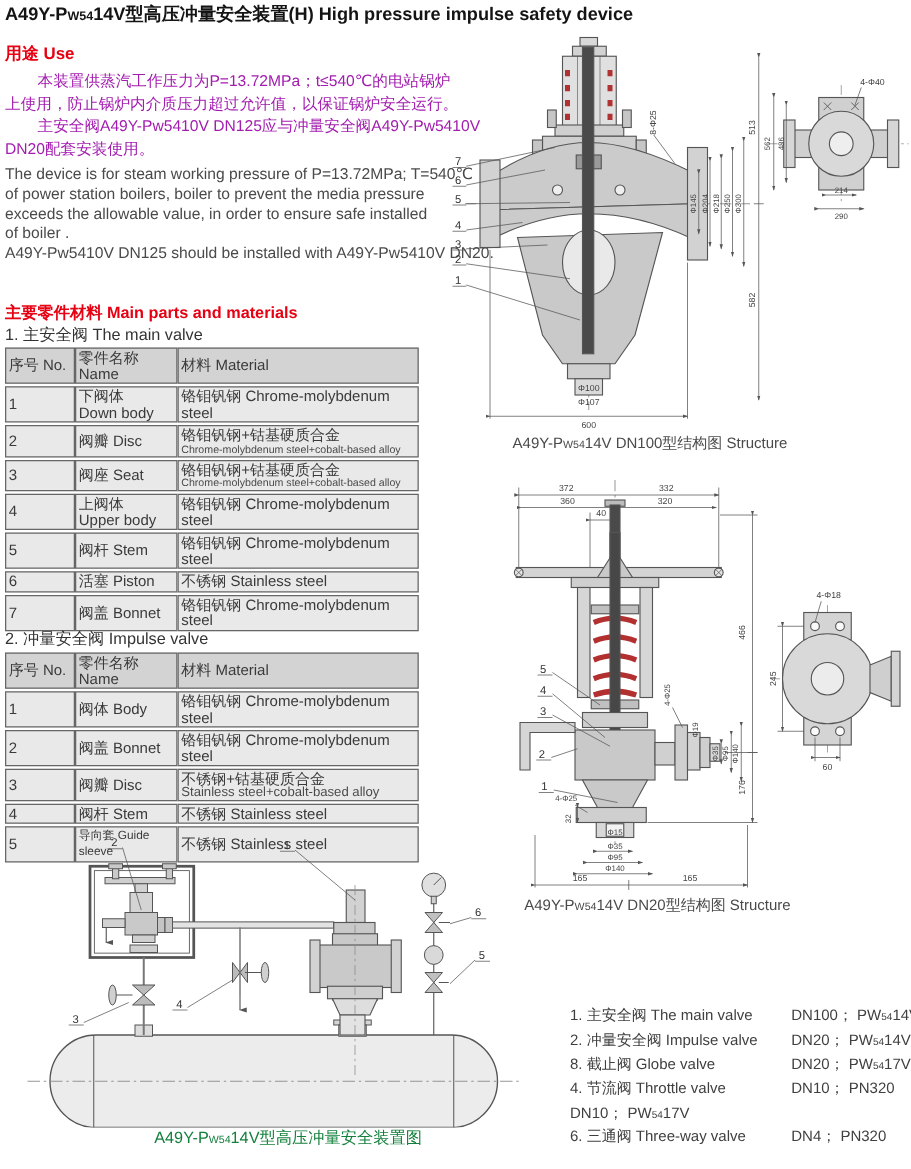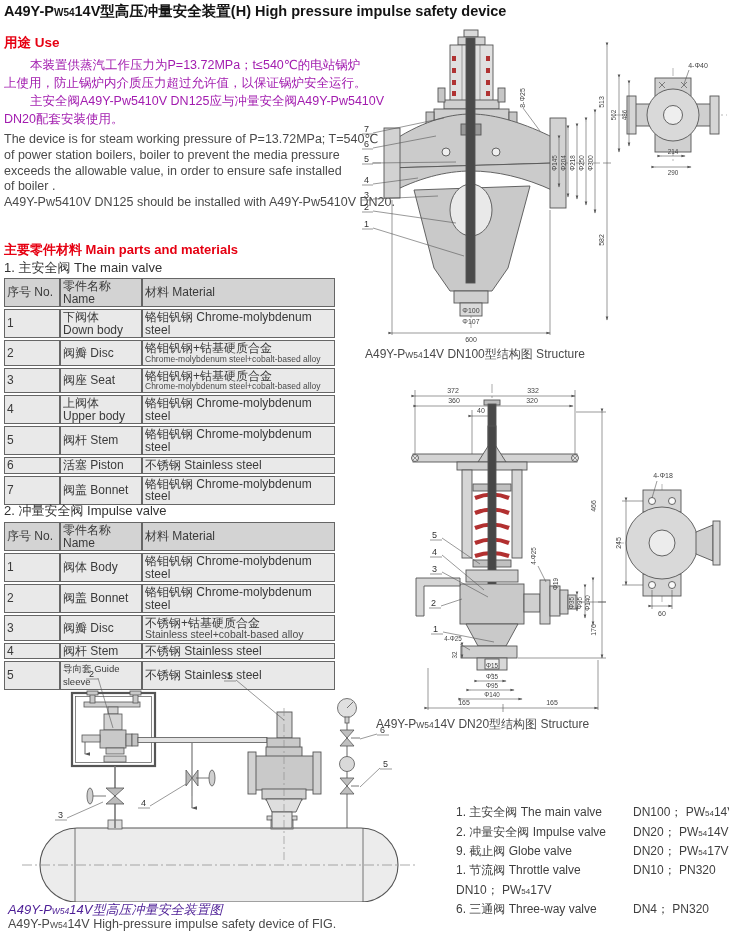--- a/index.html
+++ b/index.html
@@ -14,21 +14,21 @@
   .para .en{font-size:12.5px;line-height:15.8px;color:#4a4a4a;white-space:nowrap;}
   .para .indent{padding-left:26px;}
   .para .gap{height:4px;}
   .tbl-title{font-size:13px;color:#333;white-space:nowrap;}
   table.mat{border-collapse:separate;border-spacing:0 2px;table-layout:fixed;width:331px;}
   table.mat td,table.mat th{border:1px solid #666;background:#e9e9e9;text-align:left;
         font-size:12px;font-weight:normal;color:#3a3a3a;padding:1px 2px;line-height:12.5px;vertical-align:middle;margin-top:32px;}
   table.mat th{background:#d3d3d3;height:18px;}
   table.mat .small2{font-size:8.5px;line-height:9px;color:#4a4a4a;}
   table.mat .name-small{font-size:9.5px;}
-  .cap{font-size:12px;color:#4a4a4a;text-align:left;white-space:nowrap;}
+  .cap{font-size:12px;color:#4a4a4a;text-align:center;white-space:nowrap;}
   .cap .subsz{font-size:8.5px;}
   .legend{left:456px;top:803px;font-size:12px;color:#3f3f3f;}
   .legend .row{display:flex;height:19.4px;align-items:center;}
   .legend .nm{width:177px;white-space:nowrap;}
   .legend .sp{white-space:nowrap;}
   .legend .subsz{font-size:8px;}
   svg .dim{font-size:7px;fill:#444;}
   svg .dim6{font-size:6.3px;fill:#444;}
   svg .part{font-size:9px;fill:#333;}
   svg text{font-family:"Liberation Sans","DejaVu Sans",sans-serif;}
@@ -536,42 +536,39 @@
       <line x1="369" y1="85" x2="381" y2="85"></line>
         <line x1="369" y1="84" x2="352" y2="89"></line>
     </g>
     <text class="part" x="219" y="29">1</text>
     <text class="part" x="81" y="27">2</text>
     <text class="part" x="50" y="168">3</text>
     <text class="part" x="133" y="156">4</text>
     <text class="part" x="375" y="117">5</text>
     <text class="part" x="372" y="83">6</text>
   </svg>
-  <div class="abs cap" style="left:8px;top:901px;width:445px;font-size:13px;color:#4c1d95;font-style:italic;">
+  <div class="abs cap" style="left:8px;top:901px;width:445px;font-size:13px;color:#15803d;">
     <span>A49Y-P</span><span class="subsz">W54</span><span>14V型高压冲量安全装置图</span>
-  </div>
-  <div class="abs cap" style="left:8px;top:917px;width:445px;font-size:12.5px;">
-    <span>A49Y-P</span><span class="subsz">W54</span><span>14V High-pressure impulse safety device of FIG.</span>
   </div>
 
   <div class="abs legend">
     <div class="row">
       <span class="nm">1. 主安全阀 The main valve</span>
       <span class="sp"><span>DN100；  PW</span><span class="subsz">54</span><span>14V</span></span>
     </div>
     <div class="row">
       <span class="nm">2. 冲量安全阀 Impulse valve</span>
       <span class="sp"><span>DN20；  PW</span><span class="subsz">54</span><span>14V</span></span>
     </div>
     <div class="row">
-      <span class="nm">9. 截止阀 Globe valve</span>
+      <span class="nm">8. 截止阀 Globe valve</span>
       <span class="sp"><span>DN20；  PW</span><span class="subsz">54</span><span>17V</span></span>
     </div>
     <div class="row">
-      <span class="nm">1. 节流阀 Throttle valve</span>
+      <span class="nm">4. 节流阀 Throttle valve</span>
       <span class="sp"><span>DN10；  PN320</span><span class="subsz"></span><span></span></span>
     </div>
     <div class="row">
       <span class="sp"><span>DN10；  PW</span><span class="subsz">54</span><span>17V</span></span>
     </div>
     <div class="row">
       <span class="nm">6. 三通阀 Three-way valve</span>
       <span class="sp"><span>DN4；  PN320</span><span class="subsz"></span><span></span></span>
     </div>
   </div>

